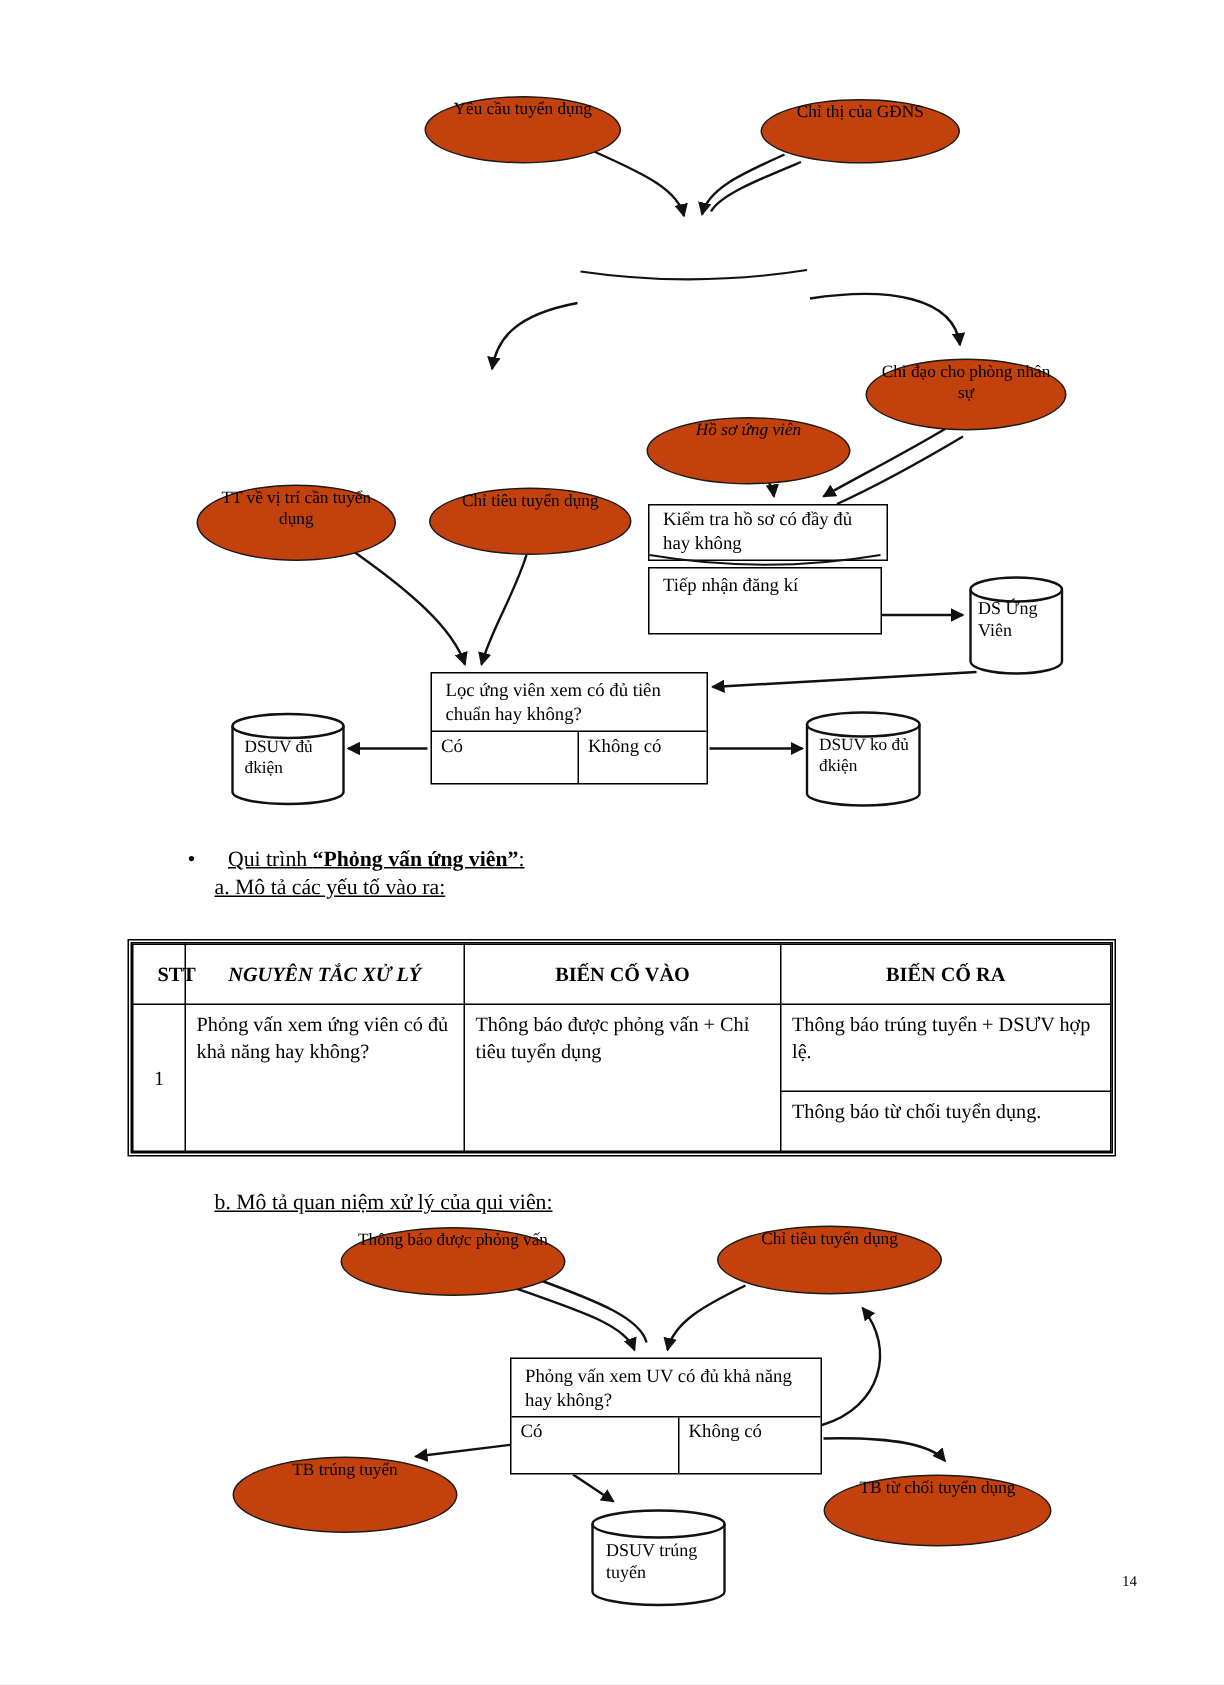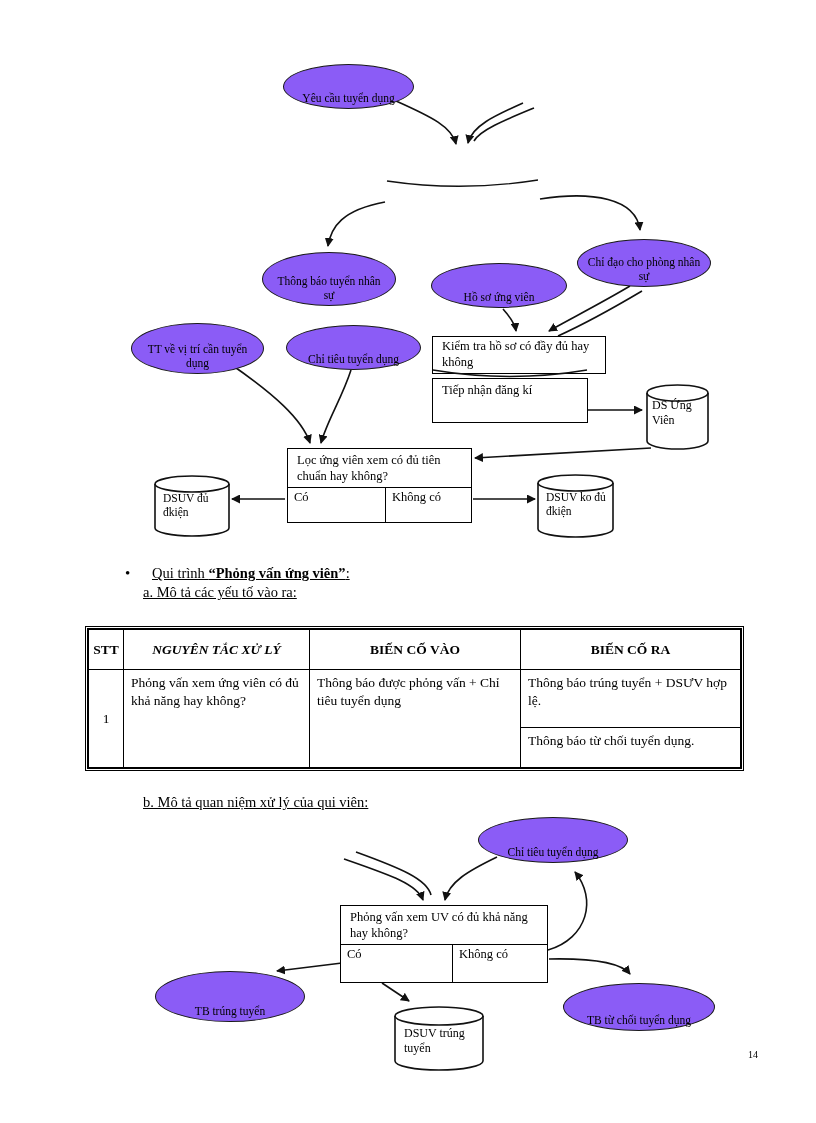--- a/index.html
+++ b/index.html
@@ -1,41 +1,41 @@
 <!DOCTYPE html>
 <html><head>
 <meta charset="utf-8">
 <style>
   html,body{margin:0;padding:0;background:#e8e8e8;}
   .page{position:relative;width:816px;height:1123px;background:#ffffff;margin:0 auto;
         font-family:"Liberation Serif","DejaVu Serif",serif;color:#000;overflow:hidden;}
   svg.flow{position:absolute;left:0;top:0;z-index:1;}
   svg.flow-top{position:absolute;left:0;top:0;z-index:3;pointer-events:none;}
-  .el{position:absolute;z-index:2;background:#8b5cf6;border:1.6px solid #1a1a1a;border-radius:50%;
-      display:flex;align-items:flex-end;justify-content:center;text-align:center;
+  .el{position:absolute;z-index:2;background:#c2410c;border:1.6px solid #1a1a1a;border-radius:50%;
+      display:flex;align-items:flex-start;justify-content:center;text-align:center;
       font-size:11.5px;line-height:1.2;padding:2px 8px;box-sizing:border-box;}
   .bx{position:absolute;z-index:2;background:#fff;border:1.7px solid #000;
       display:flex;align-items:center;font-size:12.5px;line-height:1.25;
       padding:2px 6px 2px 9px;box-sizing:border-box;}
   .dec{position:absolute;z-index:2;background:#fff;border:1.7px solid #000;box-sizing:border-box;
        display:flex;flex-direction:column;font-size:12.5px;}
   .dec-q{padding:3px 8px 0 9px;line-height:1.3;box-sizing:border-box;}
   .dec-cells{display:flex;flex:1;border-top:1.7px solid #000;box-sizing:border-box;}
   .dec-cell{padding:2px 6px;box-sizing:border-box;}
   .dec-cell.first{border-right:1.7px solid #000;}
   .cyl-lbl{position:absolute;z-index:2;font-size:12px;line-height:1.25;}
   .txt{position:absolute;z-index:2;}
   .bullet-line{font-size:14.5px;}
   .bullet-dot{position:absolute;left:125px;top:565px;font-size:15px;z-index:2;}
   .u{text-decoration:underline;}
   .tbl-wrap{position:absolute;left:85px;top:626px;width:659px;z-index:2;
             border:3px double #000;box-sizing:border-box;background:#fff;}
   table{width:100%;border-collapse:collapse;table-layout:fixed;}
   th,td{border:1.8px solid #000;font-size:13.5px;line-height:1.3;box-sizing:border-box;}
-  th{font-weight:bold;text-align:center;vertical-align:middle;height:40px;padding:2px 4px;}
+  th{font-weight:bold;text-align:center;vertical-align:middle;height:40px;padding:2px 16px;}
   th.it{font-style:italic;}
   td{vertical-align:top;text-align:left;padding:4px 7px;}
   td.stt{text-align:center;vertical-align:middle;}
   .pageno{position:absolute;left:748px;top:1049px;font-size:10px;z-index:2;}
 </style>
 </head>
 <body>
 
 <div class="page">
 
@@ -88,36 +88,36 @@
   <svg class="flow-top" width="816" height="1123" viewBox="0 0 816 1123">
     <g stroke="#111" stroke-width="1.4" fill="none">
       <path d="M387 181 Q462 192 538 180"></path>
       <path d="M433 370 Q510 383 587 370"></path>
     </g>
   </svg>
 
   <div class="el" style="left:283px;top:64px;width:131px;height:45px;">
     <span>Yêu cầu tuyển dụng</span>
   </div>
-  <div class="el" style="left:262px;top:252px;width:134px;height:54px;">
-    <span>Thông báo tuyển nhân sự</span>
+  <div class="el" style="left:507px;top:66px;width:133px;height:43px;">
+    <span>Chỉ thị của GĐNS</span>
   </div>
-  <div class="el" style="left:431px;top:263px;width:136px;height:45px;">
+  <div class="el" style="left:431px;top:278px;width:136px;height:45px;font-style:italic;">
     <span>Hồ sơ ứng viên</span>
   </div>
   <div class="el" style="left:577px;top:239px;width:134px;height:48px;">
     <span>Chỉ đạo cho phòng nhân sự</span>
   </div>
   <div class="el" style="left:131px;top:323px;width:133px;height:51px;">
     <span>TT về vị trí cần tuyển dụng</span>
   </div>
   <div class="el" style="left:286px;top:325px;width:135px;height:45px;">
     <span>Chỉ tiêu tuyển dụng</span>
   </div>
-  <div class="bx" style="left:432px;top:336px;width:174px;height:38px;align-items:center;">
+  <div class="bx" style="left:432px;top:336px;width:160px;height:38px;align-items:center;">
     <span>Kiểm tra hồ sơ có đầy đủ hay không</span>
   </div>
   <div class="bx" style="left:432px;top:378px;width:156px;height:45px;align-items:flex-start;padding-top:4px;">
     <span>Tiếp nhận đăng kí</span>
   </div>
 
   <div class="cyl-lbl" style="left:652px;top:398px;width:54px;">DS Ứng Viên</div>
   <div class="cyl-lbl" style="left:163px;top:491px;width:62px;font-size:11.5px;">DSUV đủ đkiện</div>
   <div class="cyl-lbl" style="left:546px;top:490px;width:62px;font-size:11.5px;">DSUV ko đủ đkiện</div>
 
@@ -158,35 +158,38 @@
       </tr>
       <tr>
         <td style="height:40px;">Thông báo từ chối tuyển dụng.</td>
       </tr>
     </tbody>
       </table>
   </div>
 
   <div class="txt bullet-line u" style="left:143px;top:794px;">b. Mô tả quan niệm xử lý của qui viên:</div>
 
+  <div class="el" style="left:227px;top:818px;width:150px;height:46px;">
+    <span>Thông báo được phỏng vấn</span>
+  </div>
   <div class="el" style="left:478px;top:817px;width:150px;height:46px;">
     <span>Chỉ tiêu tuyển dụng</span>
   </div>
 
   <div class="dec" style="left:340px;top:905px;width:208px;height:78px;">
     <div class="dec-q" style="height:38px;">Phỏng vấn xem UV có đủ khả năng hay không?</div>
     <div class="dec-cells">
       <div class="dec-cell first" style="width:112px;">Có</div>
       <div class="dec-cell" style="flex:1;">Không có</div>
     </div>
   </div>
 
   <div class="el" style="left:155px;top:971px;width:150px;height:51px;">
     <span>TB trúng tuyển</span>
   </div>
-  <div class="el" style="left:563px;top:983px;width:152px;height:48px;">
+  <div class="el" style="left:549px;top:983px;width:152px;height:48px;">
     <span>TB từ chối tuyển dụng</span>
   </div>
   <div class="cyl-lbl" style="left:404px;top:1026px;width:72px;">DSUV trúng tuyển</div>
 
   <div class="pageno">14</div>
 
 </div>
 
 </body></html>

